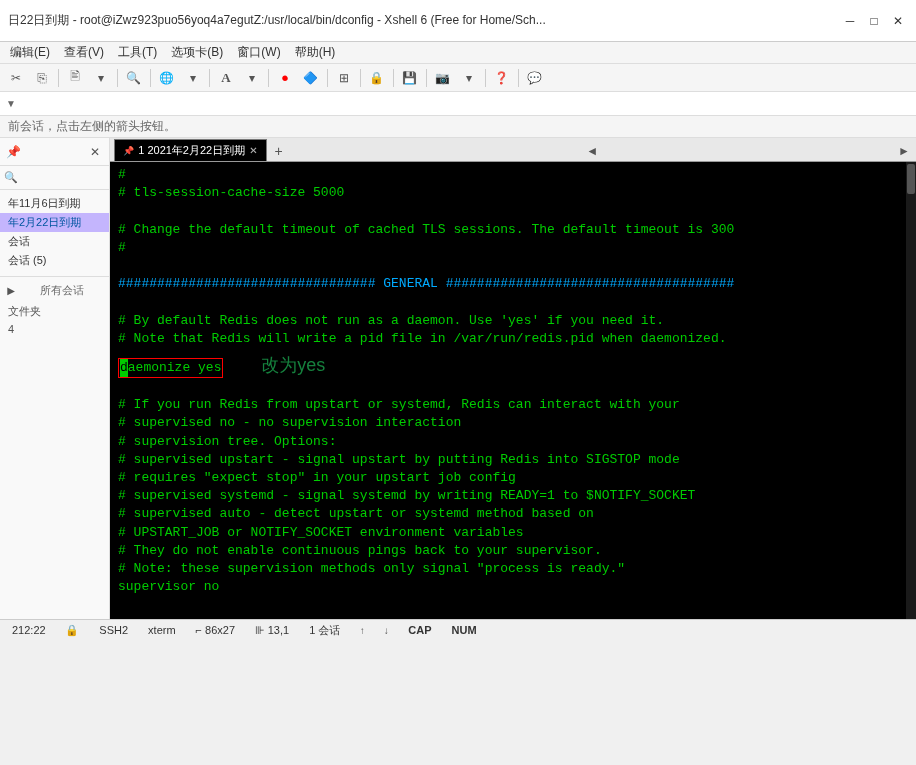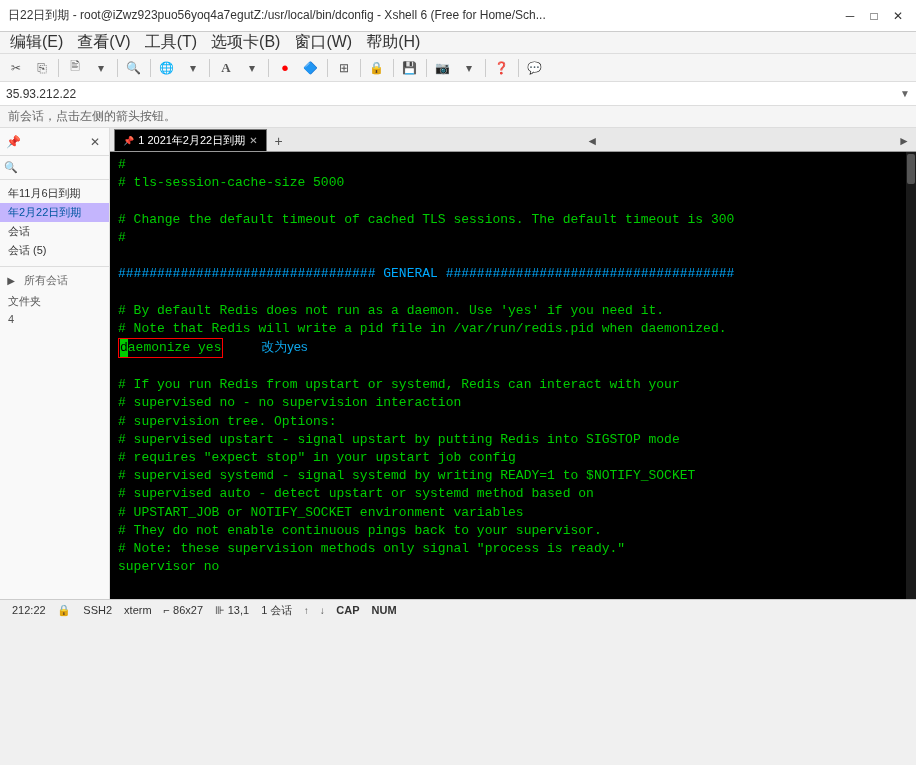--- a/index.html
+++ b/index.html
@@ -1,21 +1,21 @@
 <!DOCTYPE html>
 <html><head>
   <meta charset="utf-8">
   <style>
     * { margin: 0; padding: 0; box-sizing: border-box; }
     body { width: 916px; height: 765px; overflow: hidden; font-family: 'Segoe UI', Arial, sans-serif; background: #f0f0f0; }
 
     
     #title-bar {
       background: #ffffff;
-      height: 32px;
+      height: 42px;
       display: flex;
       align-items: center;
       justify-content: space-between;
       padding: 0 8px;
       border-bottom: 1px solid #ccc;
       font-size: 12px;
       color: #333;
     }
     #title-bar .title-text { flex: 1; white-space: nowrap; overflow: hidden; text-overflow: ellipsis; }
     #title-bar .window-controls { display: flex; gap: 4px; }
@@ -25,21 +25,21 @@
     }
 
     
     #menu-bar {
       background: #f5f5f5;
       height: 22px;
       display: flex;
       align-items: center;
       padding: 0 4px;
       border-bottom: 1px solid #ddd;
-      font-size: 16px;
+      font-size: 12px;
       color: #333;
       gap: 2px;
     }
     .menu-item {
       padding: 2px 6px;
       cursor: pointer;
     }
 
     
     #toolbar {
@@ -128,20 +128,21 @@
       overflow: hidden;
       text-overflow: ellipsis;
     }
     .sidebar-item.active { background: #c4b5fd; color: #0056a0; }
 
     .sidebar-group-label {
       padding: 2px 6px;
       font-size: 11px;
       color: #666;
       cursor: pointer;
+      margin-left: 16px;
     }
     .sidebar-expand-btn {
       width: 14px; height: 14px; display: inline-flex; align-items: center; justify-content: center;
       font-size: 10px; color: #555; cursor: pointer;
     }
     .sidebar-divider { height: 1px; background: #ddd; margin: 2px 0; }
 
     
     #tab-bar {
       height: 24px;
@@ -197,45 +198,47 @@
       position: relative;
     }
 
     .term-comment { color: #00cc00; }
     .term-section { color: #00aaff; }
     .term-text { color: #00cc00; }
     .term-red-box {
       display: inline-block;
       border: 1px solid red;
       padding: 0 1px;
+      margin-top: 10px;
     }
     .term-annotation {
-      color: #0ea5e9;
+      color: #15803d;
       font-family: 'Segoe UI', Arial, sans-serif;
-      font-size: 13px;
+      font-size: 18px;
     }
 
     
     #content-area {
       flex: 1;
       display: flex;
       flex-direction: column;
       overflow: hidden;
     }
 
     
     #status-bar {
       height: 22px;
       background: #f0f0f0;
       border-top: 1px solid #ccc;
       display: flex;
       align-items: center;
       padding: 0 6px;
       font-size: 11px;
       color: #333;
+      gap: 8px;
     }
     .status-item {
       padding: 0 6px;
       white-space: nowrap;
     }
 
     #main-body {
       display: flex;
       flex: 1;
       overflow: hidden;
@@ -304,21 +307,20 @@
   <div class="toolbar-separator"></div>
   <button class="toolbar-btn">📷</button>
   <button class="toolbar-btn">▾</button>
   <div class="toolbar-separator"></div>
   <button class="toolbar-btn">❓</button>
   <div class="toolbar-separator"></div>
   <button class="toolbar-btn">💬</button>
 </div>
 
 <div id="address-bar">
-  <span class="addr-text">35.93.212.22</span>
   <span class="addr-dropdown">▼</span>
 </div>
 
 <div id="hint-bar">
   <span>前会话，点击左侧的箭头按钮。</span>
 </div>
 
 <div id="main-body">
 
   <div id="sidebar">

